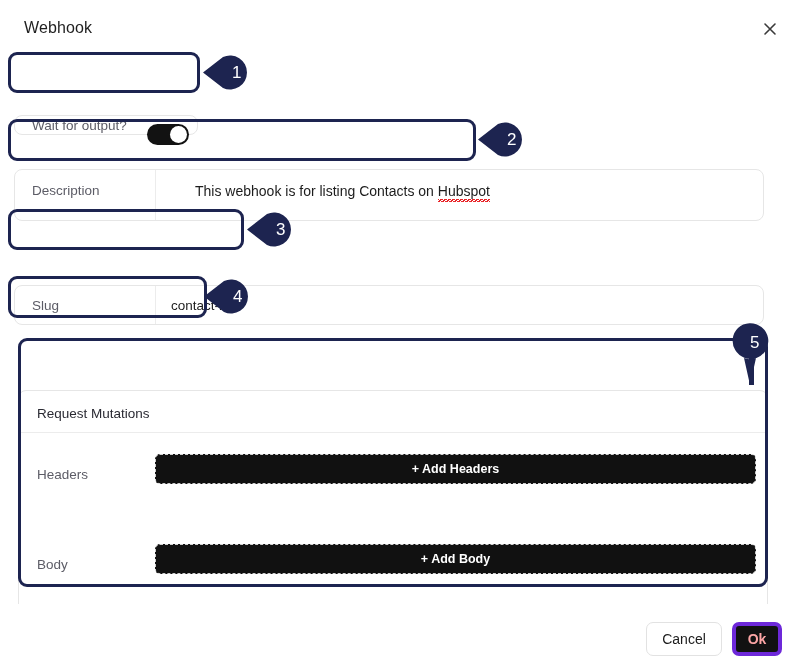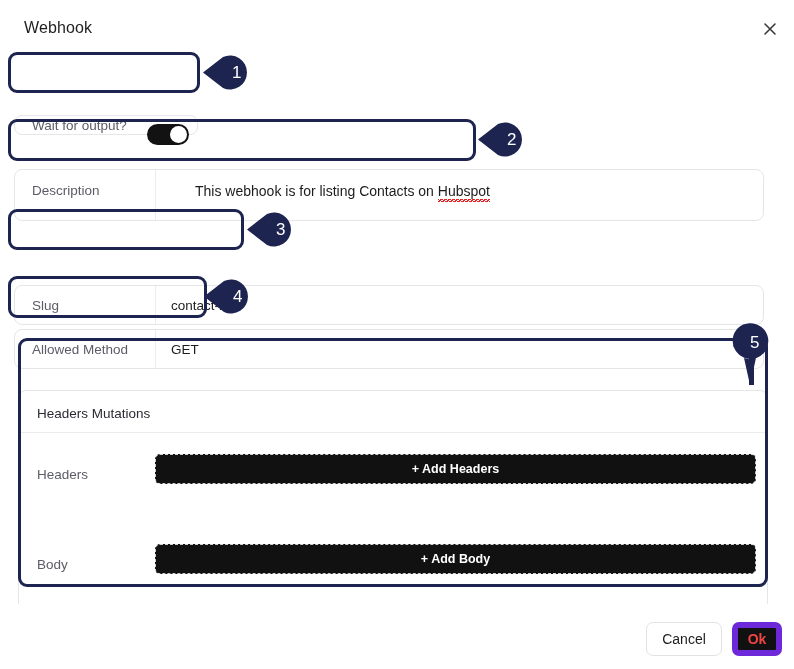--- a/index.html
+++ b/index.html
@@ -266,22 +266,22 @@
     right: 78px;
     width: 76px;
     background: #ffffff;
     border: 1px solid #e2e2e2;
     color: #1c1c1c;
   }
   .btn-ok {
     right: 18px;
     width: 50px;
     background: #111111;
-    border: 6px solid #6d28d9;
-    color: #ef4444;
+    border: 4px solid #6d28d9;
+    color: #fca5a5;
     font-weight: bold;
   }
 
   
   .hl {
     position: absolute;
     border: 3px solid #1d2450;
     border-radius: 9px;
     box-sizing: border-box;
     pointer-events: none;
@@ -363,33 +363,23 @@
       <div class="row-divider"></div>
       <div class="desc-textarea"><span>This webhook is for listing Contacts on </span><span class="spellerr">Hubspot</span></div>
     </div>
 
     <div class="row" id="row-slug">
       <div class="row-label">Slug</div>
       <div class="row-divider"></div>
       <div class="row-value">contact-list</div>
     </div>
 
-    <div class="row" id="row-method">
-      <div class="row-label">Allowed Method</div>
-      <div class="row-divider"></div>
-      <div class="row-value">GET</div>
-      <div class="chevron-down-icon">
-        <svg width="14" height="9" viewBox="0 0 14 9">
-          <path d="M1 1 L7 7.5 L13 1" stroke="#4a4a55" stroke-width="1.3" fill="none" stroke-linecap="round" stroke-linejoin="round"></path>
-        </svg>
-      </div>
-    </div>
 
     <div class="card">
-      <div class="card-title">Headers Mutations</div>
+      <div class="card-title">Request Mutations</div>
       <div class="card-rule"></div>
 
       <div class="mut-row" id="mut-body">
         <div class="mut-label">Body</div>
         <div class="add-btn">+ Add Body</div>
       </div>
 
       <div class="mut-row" id="mut-headers">
         <div class="mut-label">Headers</div>
         <div class="add-btn">+ Add Headers</div>

